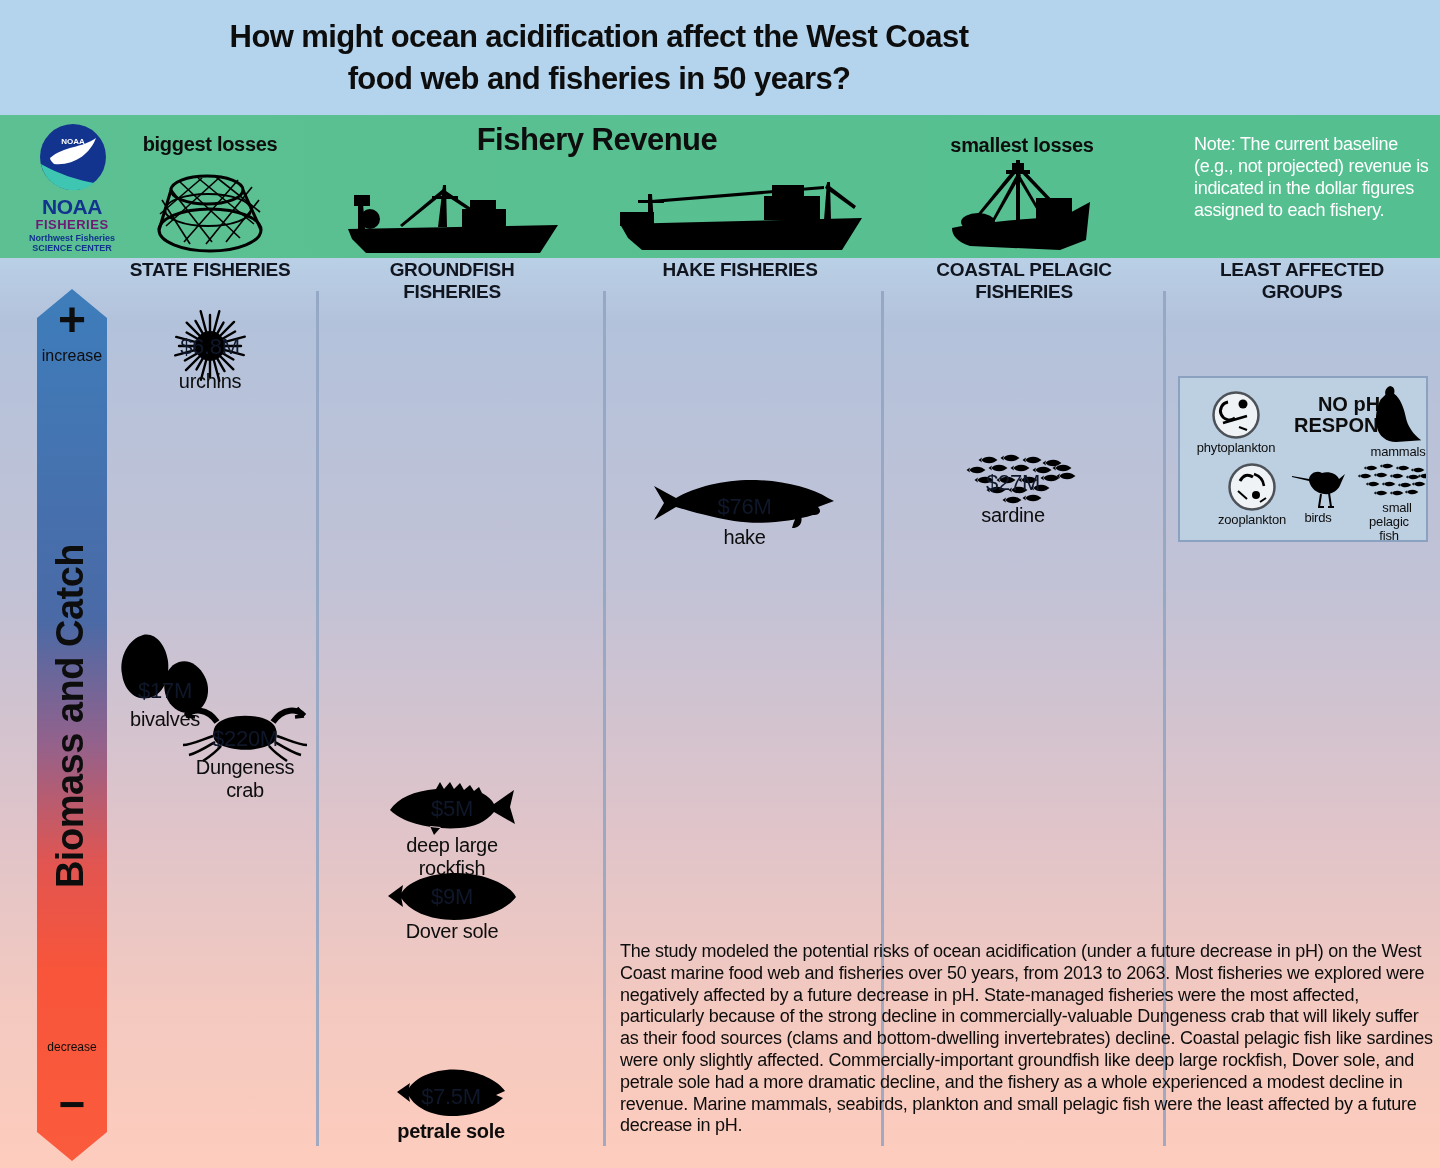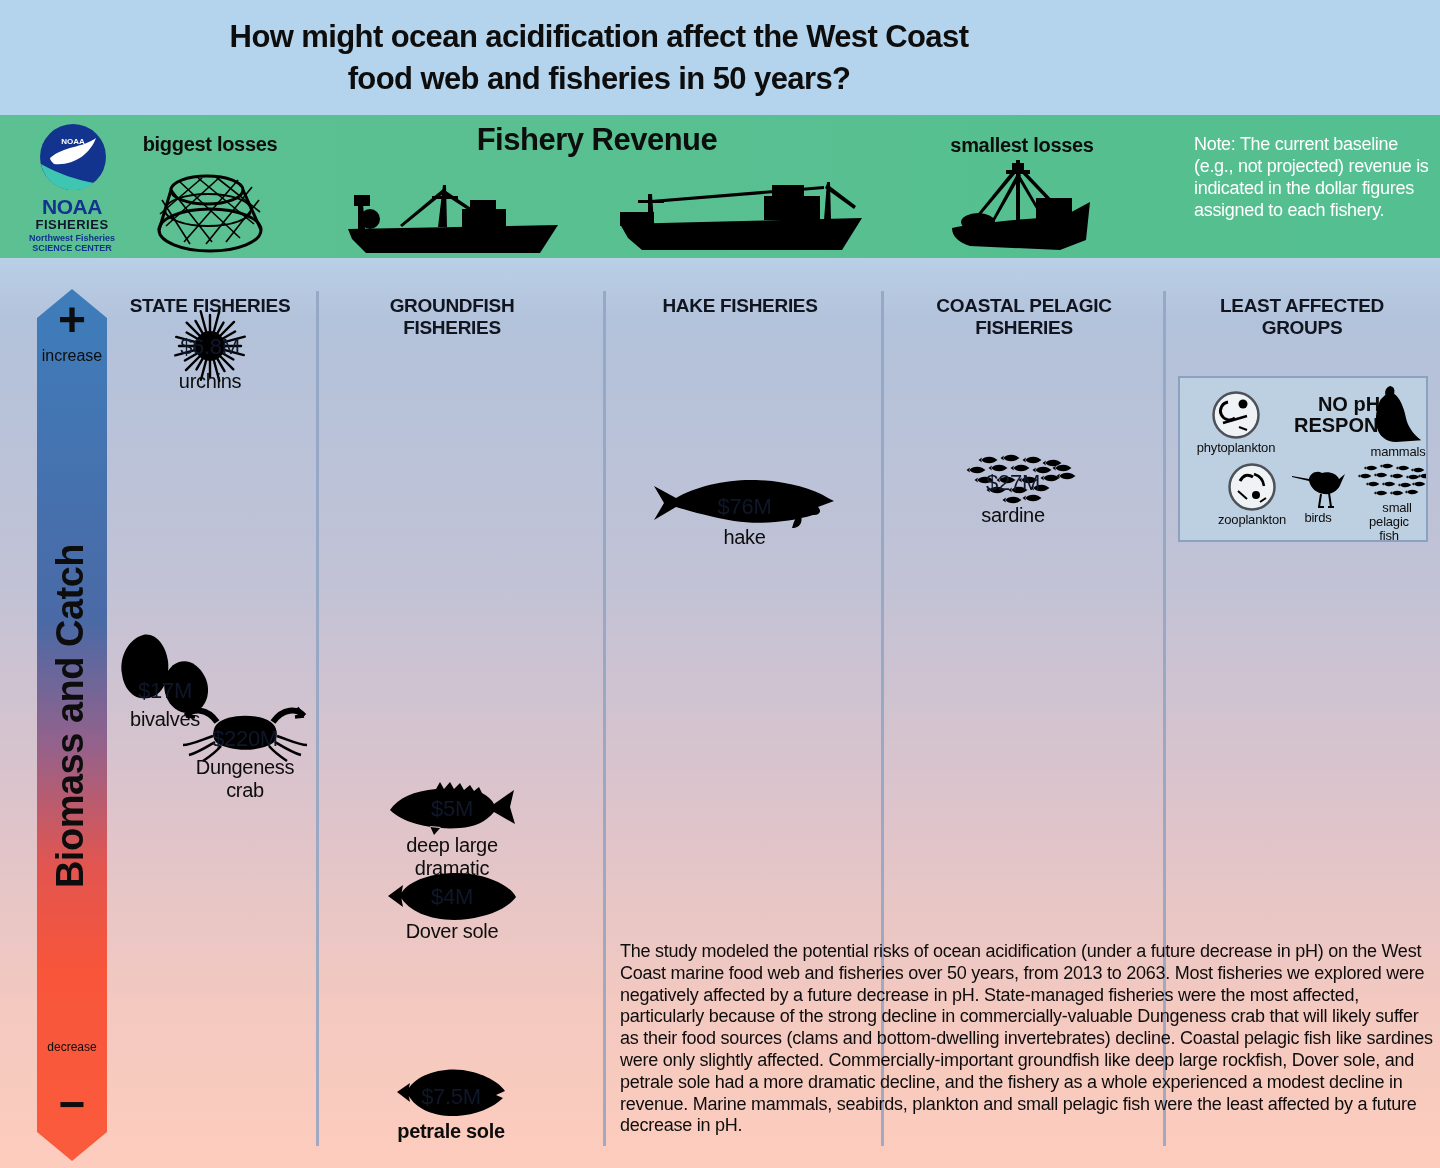--- a/index.html
+++ b/index.html
@@ -7,29 +7,29 @@
           font-family:"Liberation Sans",sans-serif;color:#0d0d0d;}
   .abs{position:absolute;}
   
   .band-title{left:0;top:0;width:1440px;height:115px;background:#b4d3ec;}
   .band-green{left:0;top:115px;width:1440px;height:143px;background:linear-gradient(90deg,#5cc092,#54bf90);}
   .band-main{left:0;top:258px;width:1440px;height:910px;
      background:linear-gradient(#b9d0e6 0%,#b3c2db 7%,#c2c2d6 36%,#dfc4ca 62%,#f3c9c0 82%,#fdccbd 100%);}
   .page-title{left:0;top:16px;width:1166px;text-align:center;font-size:31px;font-weight:bold;
      line-height:42px;letter-spacing:-0.6px;white-space:pre-line;}
   .logo-org{left:22px;top:195px;width:100px;text-align:center;font-size:21px;font-weight:bold;color:#12338e;letter-spacing:-0.5px;}
-  .logo-div{left:22px;top:217px;width:100px;text-align:center;font-size:13px;font-weight:bold;color:#0f172a;letter-spacing:0.5px;}
+  .logo-div{left:22px;top:217px;width:100px;text-align:center;font-size:13px;font-weight:bold;color:#701a75;letter-spacing:0.5px;}
   .logo-sub{left:22px;width:100px;text-align:center;font-size:9px;font-weight:bold;color:#12338e;}
   
   .loss-label{width:200px;text-align:center;font-size:20px;letter-spacing:-0.3px;font-weight:bold;}
   .rev-heading{left:397px;top:122px;width:400px;text-align:center;font-size:31px;font-weight:bold;letter-spacing:-0.5px;}
   .note{left:1178px;top:133px;width:254px;color:#ffffff;font-size:18px;line-height:22px;
         letter-spacing:-0.3px;white-space:pre-line;}
   
-  .col-head{top:259px;text-align:center;font-size:19px;font-weight:bold;color:#10151f;letter-spacing:-0.3px;margin-top:36px;}
+  .col-head{top:259px;text-align:center;font-size:19px;font-weight:bold;color:#10151f;letter-spacing:-0.3px;}
   .divider{top:291px;width:3px;height:855px;background:#8fa3c2;opacity:0.85;}
   
   .axis-txt{left:36px;width:72px;text-align:center;}
   .axis-plus{top:298px;font-size:48px;font-weight:bold;line-height:44px;}
   .axis-inc{top:347px;font-size:16px;}
   .axis-dec{top:1040px;font-size:12px;}
   .axis-minus{top:1084px;font-size:46px;font-weight:bold;line-height:40px;}
   .axis-label{left:-209px;top:694px;width:560px;height:44px;text-align:center;
      font-size:38px;font-weight:bold;letter-spacing:-0.5px;transform:rotate(-90deg);}
   
@@ -240,28 +240,28 @@
     </svg>
     <span class="val" style="top:26px">$220M</span>
     <span class="name" style="top:56px">Dungeness crab</span>
   </div>
 
   <div class="sp" style="left:378px;top:776px;width:148px">
     <svg width="132" height="62" viewBox="0 0 132 62">
       <path fill="#000" d="M4,34 C12,22 28,15 50,13 L54,6 L58,13 L64,6 L68,13 L74,7 L78,14 L84,9 L88,15 L93,11 L96,17 C102,20 106,24 108,28 L128,14 L124,31 L129,48 L108,36 C100,46 88,51 74,52 C48,54 18,48 4,34 Z M44,50 L48,59 L55,51 Z"></path>
     </svg>
     <span class="val" style="top:20px">$5M</span>
-    <span class="name" style="top:58px">deep large dramatic</span>
+    <span class="name" style="top:58px">deep large rockfish</span>
   </div>
 
   <div class="sp" style="left:382px;top:866px;width:140px">
     <svg width="132" height="58" viewBox="0 0 132 58">
       <path fill="#000" d="M2,30 L17,19 L15,30 L17,41 Z M14,30 C20,14 52,4 84,8 C106,11 124,20 130,31 C122,42 104,50 82,53 C52,57 24,48 14,30 Z"></path>
     </svg>
-    <span class="val" style="top:18px">$4M</span>
+    <span class="val" style="top:18px">$9M</span>
     <span class="name" style="top:54px">Dover sole</span>
   </div>
 
   <div class="sp" style="left:386px;top:1064px;width:130px">
     <svg width="112" height="56" viewBox="0 0 112 56">
       <path fill="#000" d="M2,28 L15,19 L13,28 L15,38 Z M12,28 C18,12 44,3 68,6 C88,9 104,18 110,27 L101,31 L108,34 C98,44 80,51 62,52 C38,53 18,44 12,28 Z"></path>
     </svg>
     <span class="val" style="top:20px">$7.5M</span>
     <span class="name bold" style="top:56px">petrale sole</span>
   </div>

